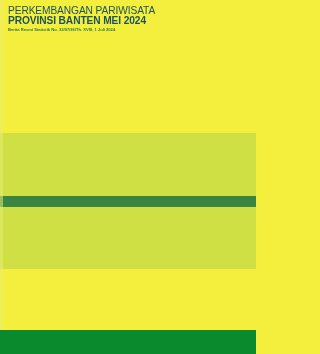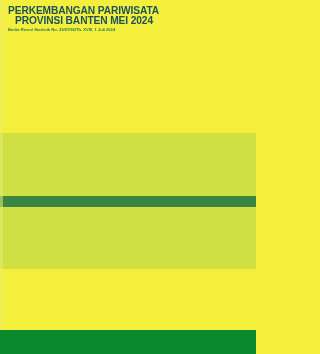--- a/index.html
+++ b/index.html
@@ -11,22 +11,22 @@
   
   #band-yellow{left:0;top:0;width:256px;height:133px;background:#F4EE3C;}
   #band-lime{left:0;top:133px;width:256px;height:64px;background:#CEE043;}
   #band-green{left:0;top:196px;width:256px;height:11px;background:#3A8542;}
   #band-lime2{left:0;top:207px;width:256px;height:62px;background:#CEE043;}
   #band-yellow2{left:0;top:269px;width:256px;height:61px;background:#F4EE3C;}
   #band-footer{left:0;top:330px;width:256px;height:24px;background:#0A8A2C;}
   #left-stripe{left:0;top:0;width:3px;height:330px;background:#E7EE70;opacity:.55;}
 
   
-  #title1{left:8px;top:4.5px;font-size:10.2px;font-weight:bold;color:#1A545E;letter-spacing:-0.1px;line-height:11px;}
-  #title2{left:8px;top:15px;font-size:10.2px;font-weight:bold;color:#1A545E;letter-spacing:-0.1px;line-height:11px;margin-left:7px;}
+  #title1{left:8px;top:4.5px;font-size:10.2px;font-weight:normal;color:#1A545E;letter-spacing:-0.1px;line-height:11px;}
+  #title2{left:8px;top:15px;font-size:10.2px;font-weight:bold;color:#1A545E;letter-spacing:-0.1px;line-height:11px;}
   #subtitle{left:8px;top:26.5px;font-size:4.1px;font-weight:bold;color:#2F7A48;letter-spacing:0px;}
 </style>
 </head>
 <body>
 
 <div id="page">
   <div class="abs" id="band-yellow"></div>
   <div class="abs" id="band-lime"></div>
   <div class="abs" id="band-green"></div>
   <div class="abs" id="band-lime2"></div>

